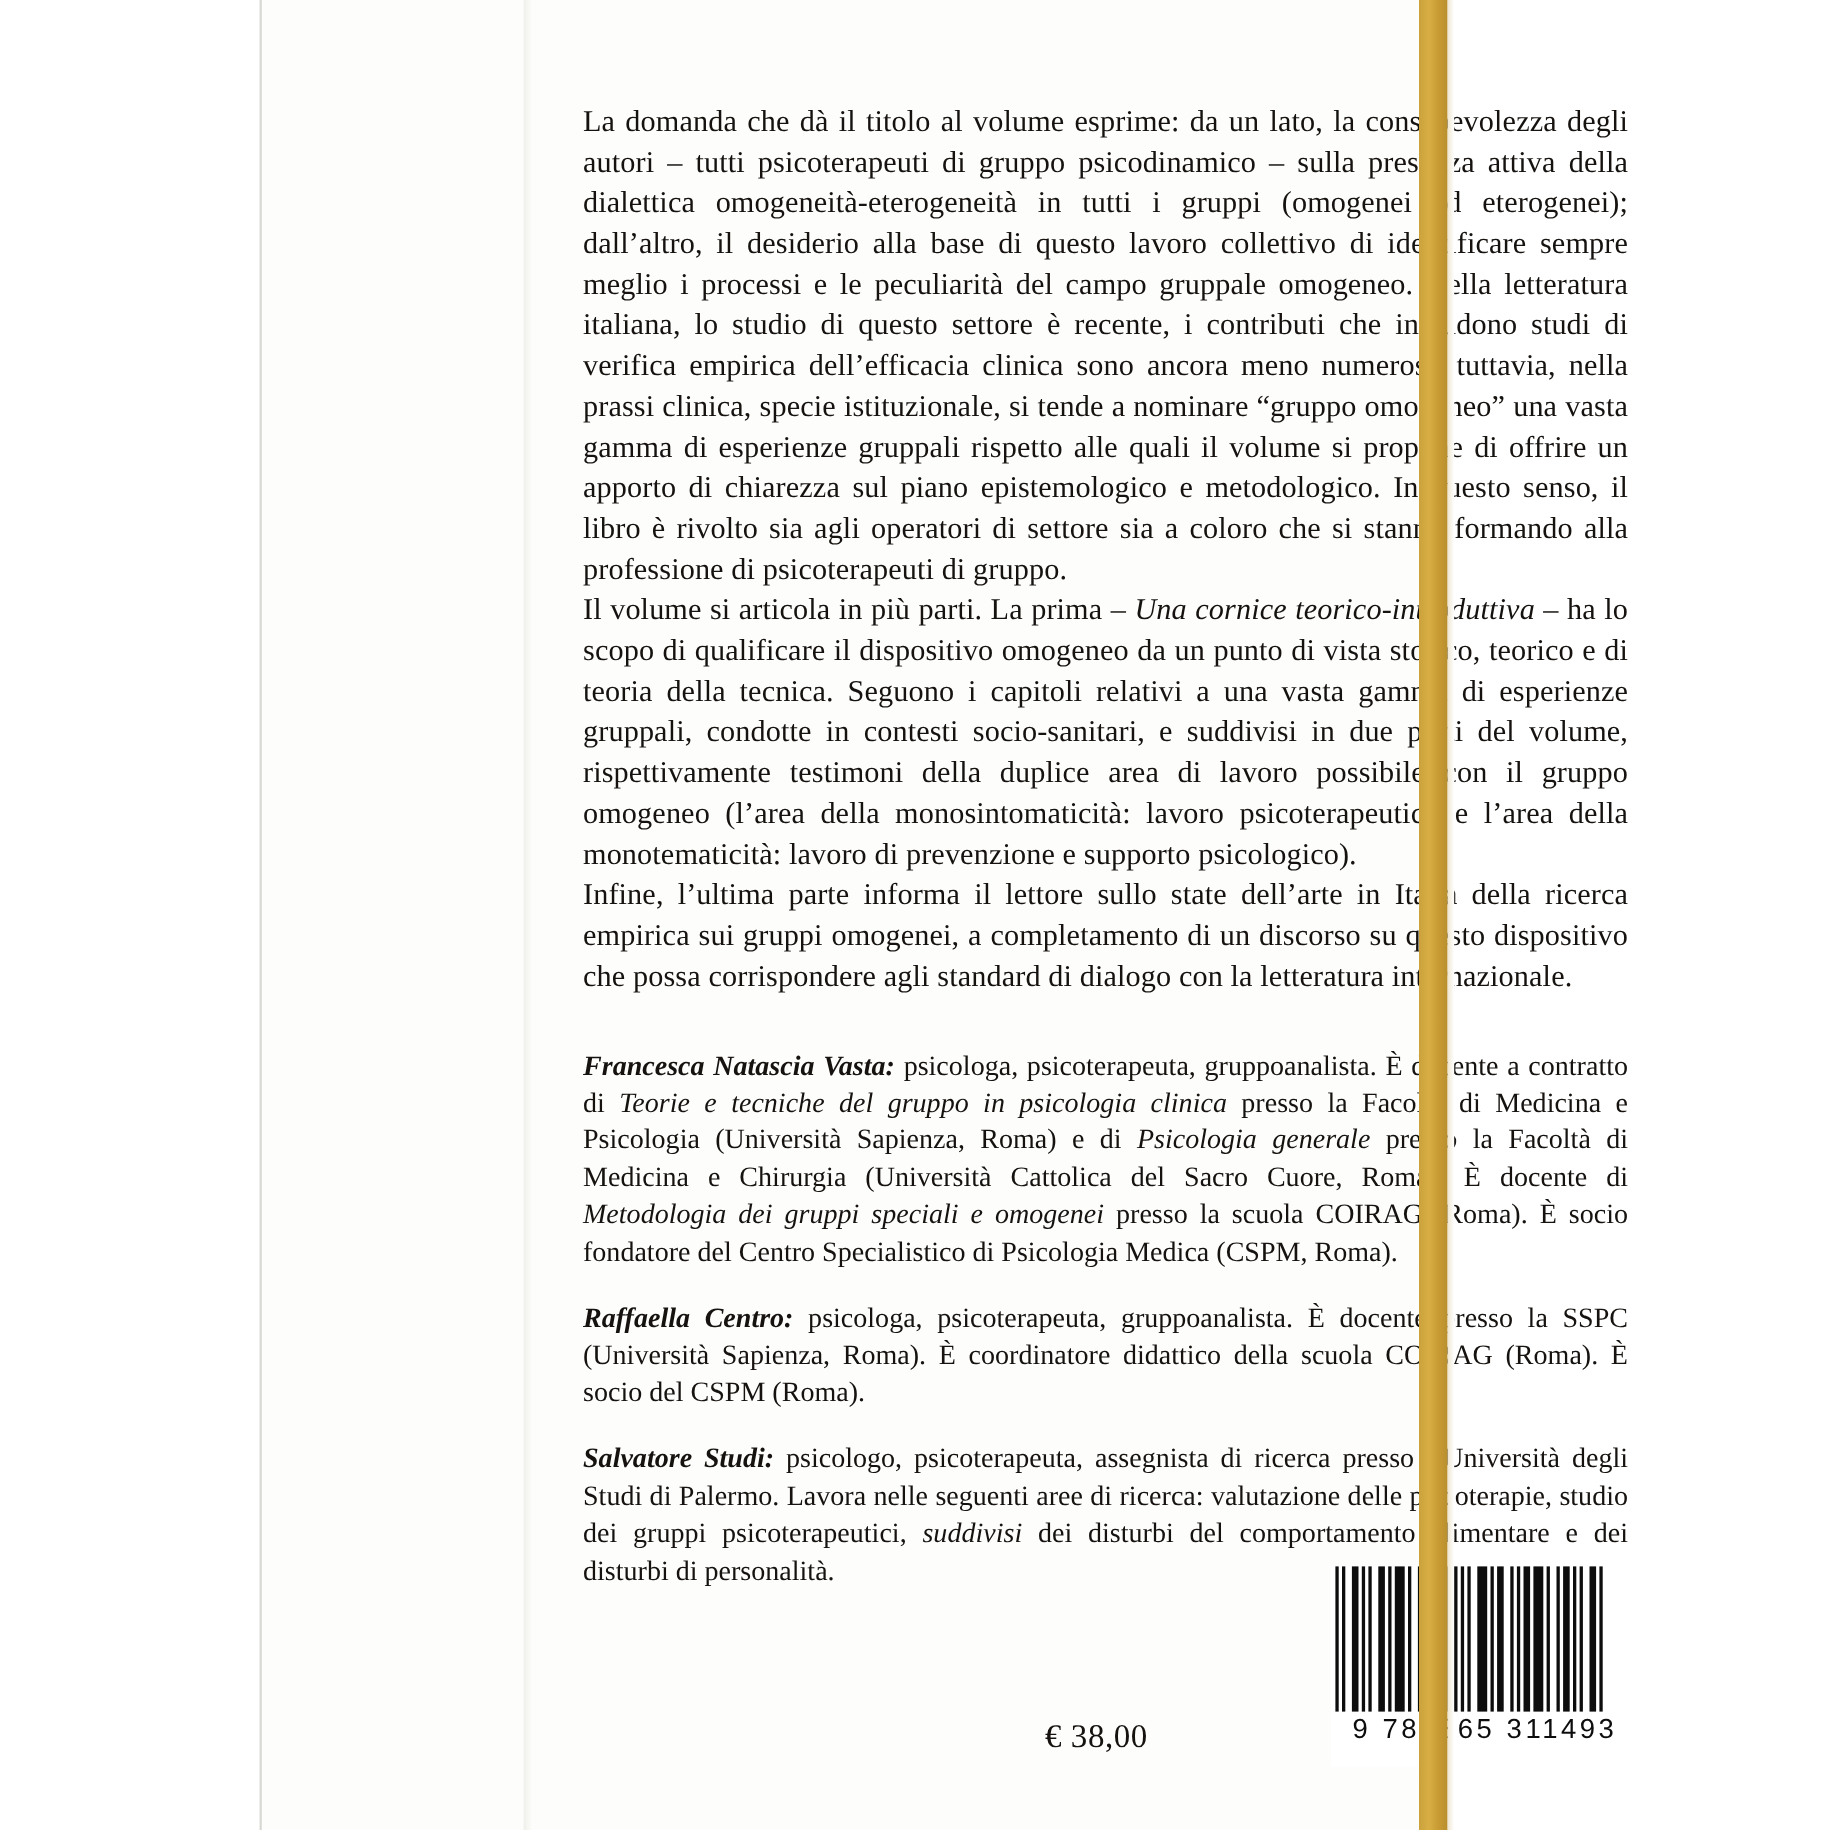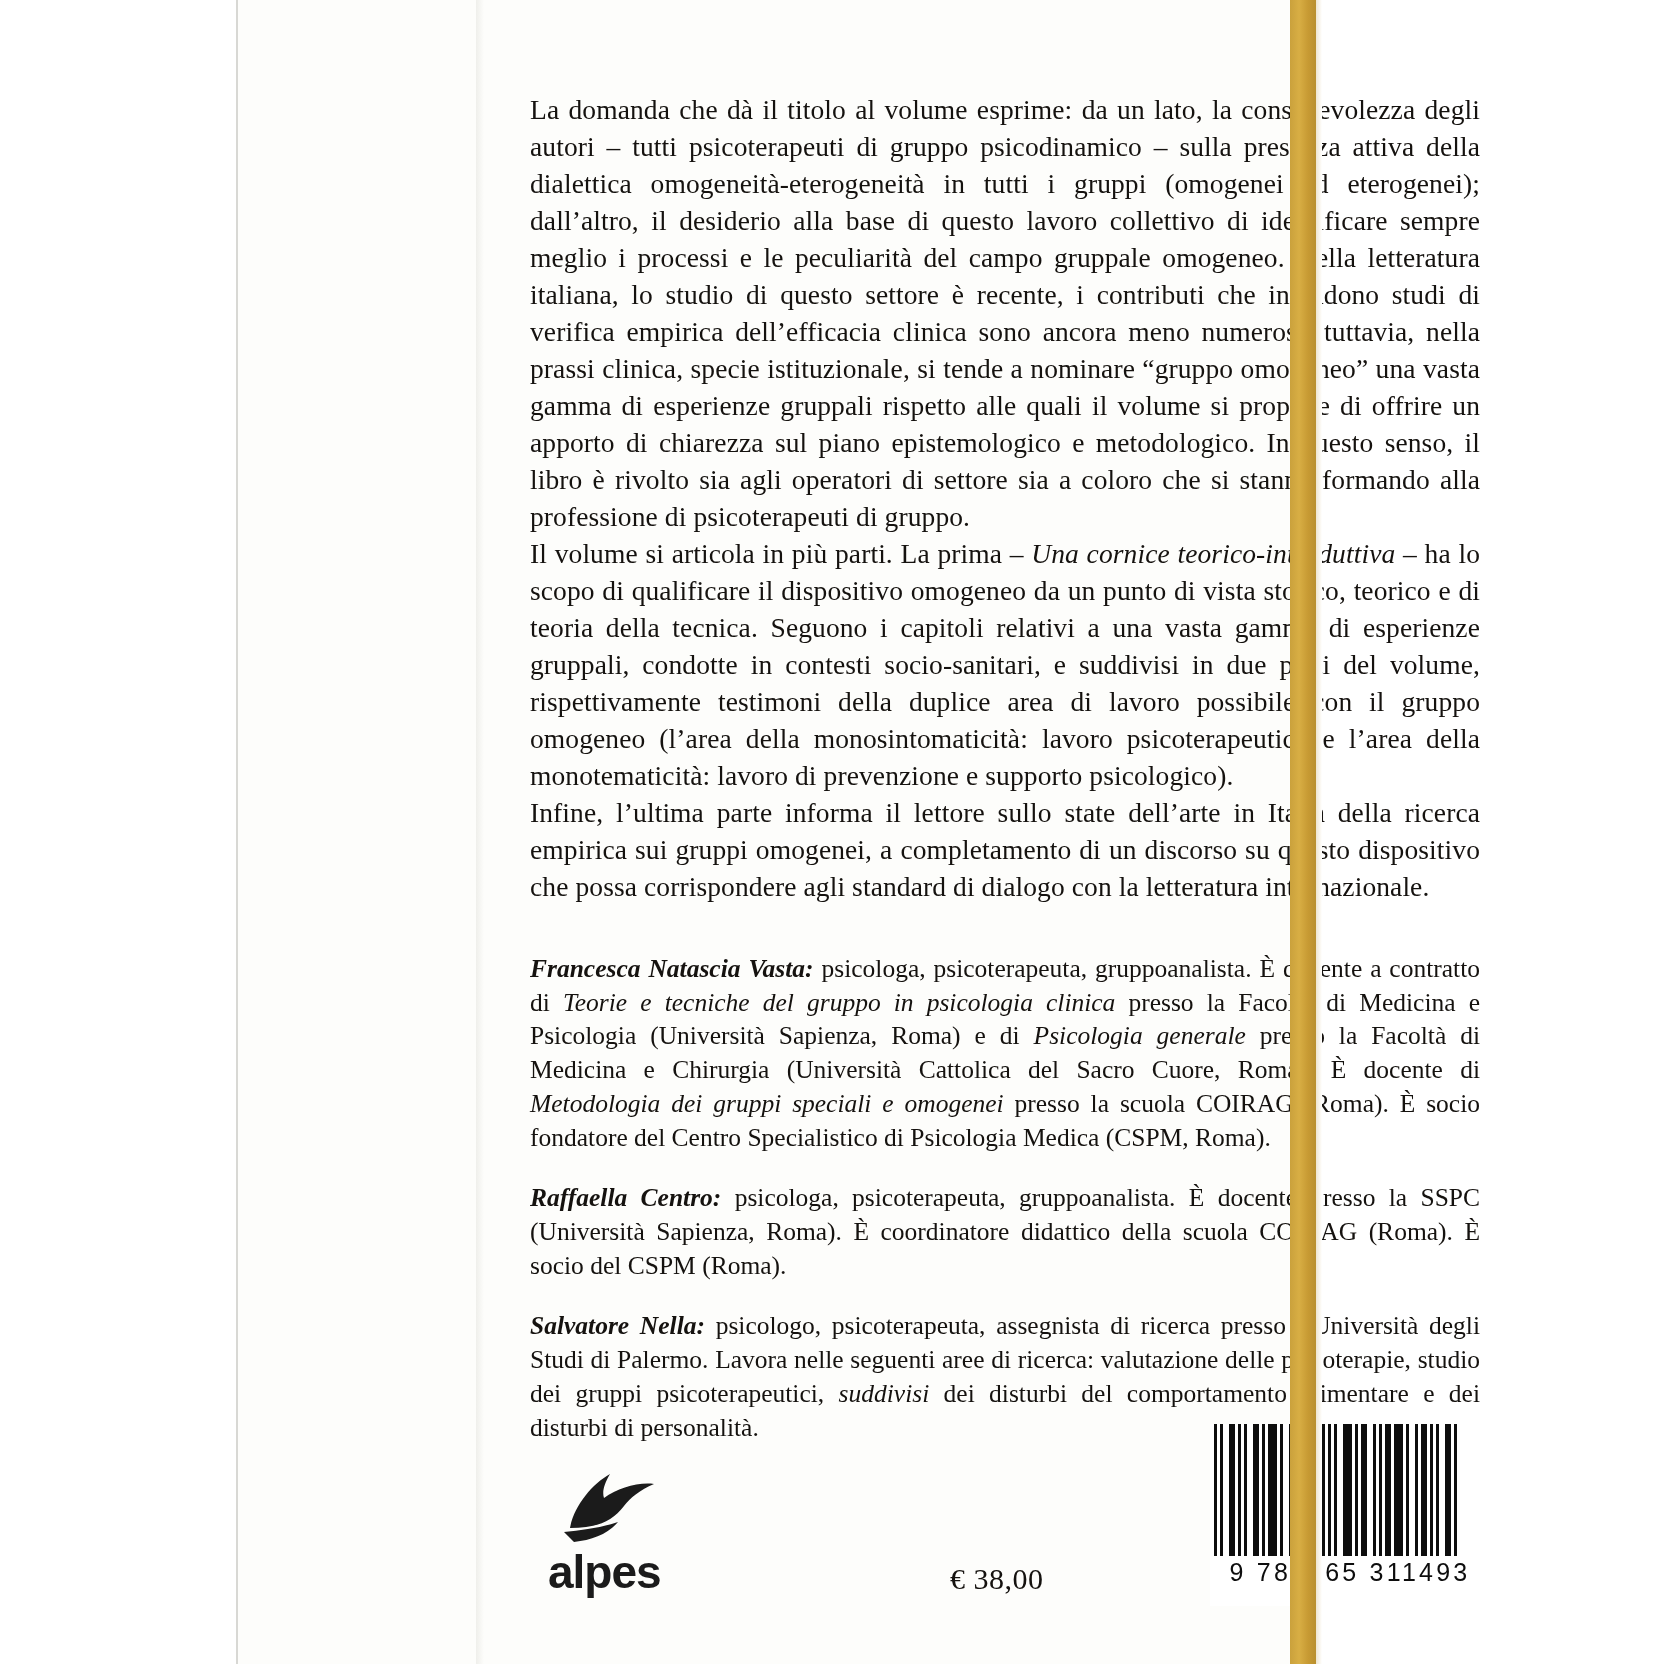--- a/index.html
+++ b/index.html
@@ -159,34 +159,27 @@
         <p>La domanda che dà il titolo al volume esprime: da un lato, la consapevolezza degli autori – tutti psicoterapeuti di gruppo psicodinamico – sulla presenza attiva della dialettica omogeneità-eterogeneità in tutti i gruppi (omogenei ed eterogenei); dall’altro, il desiderio alla base di questo lavoro collettivo di identificare sempre meglio i processi e le peculiarità del campo gruppale omogeneo. Nella letteratura italiana, lo studio di questo settore è recente, i contributi che includono studi di verifica empirica dell’efficacia clinica sono ancora meno numerosi; tuttavia, nella prassi clinica, specie istituzionale, si tende a nominare “gruppo omogeneo” una vasta gamma di esperienze gruppali rispetto alle quali il volume si propone di offrire un apporto di chiarezza sul piano epistemologico e metodologico. In questo senso, il libro è rivolto sia agli operatori di settore sia a coloro che si stanno formando alla professione di psicoterapeuti di gruppo.</p>
         <p><span>Il volume si articola in più parti. La prima – </span><span class="it">Una cornice teorico-introduttiva</span><span> – ha lo scopo di qualificare il dispositivo omogeneo da un punto di vista storico, teorico e di teoria della tecnica. Seguono i capitoli relativi a una vasta gamma di esperienze gruppali, condotte in contesti socio-sanitari, e suddivisi in due parti del volume, rispettivamente testimoni della duplice area di lavoro possibile con il gruppo omogeneo (l’area della monosintomaticità: lavoro psicoterapeutico e l’area della monotematicità: lavoro di prevenzione e supporto psicologico).</span></p>
         <p>Infine, l’ultima parte informa il lettore sullo state dell’arte in Italia della ricerca empirica sui gruppi omogenei, a completamento di un discorso su questo dispositivo che possa corrispondere agli standard di dialogo con la letteratura internazionale.</p>
       </div>
 
       <div class="bios">
         <p><span class="name">Francesca Natascia Vasta:</span><span> psicologa, psicoterapeuta, gruppoanalista. È docente a contratto di </span><span class="it">Teorie e tecniche del gruppo in psicologia clinica</span><span> presso la Facoltà di Medicina e Psicologia (Università Sapienza, Roma) e di </span><span class="it">Psicologia generale</span><span> presso la Facoltà di Medicina e Chirurgia (Università Cattolica del Sacro Cuore, Roma). È docente di </span><span class="it">Metodologia dei gruppi speciali e omogenei</span><span> presso la scuola COIRAG (Roma). È socio fondatore del Centro Specialistico di Psicologia Medica (CSPM, Roma).</span></p>
 
         <p><span class="name">Raffaella Centro:</span><span> psicologa, psicoterapeuta, gruppoanalista. È docente presso la SSPC (Università Sapienza, Roma). È coordinatore didattico della scuola COIRAG (Roma). È socio del CSPM (Roma).</span></p>
 
-        <p><span class="name">Salvatore Nella:</span><span> psicologo, psicoterapeuta, assegnista di ricerca presso l’Università degli Studi di Palermo. Lavora nelle seguenti aree di ricerca: valutazione delle psicoterapie, studio dei gruppi psicoterapeutici, </span><span class="it">suddivisi</span><span> dei disturbi del comportamento alimentare e dei disturbi di personalità.</span></p>
+        <p><span class="name">Salvatore Studi:</span><span> psicologo, psicoterapeuta, assegnista di ricerca presso l’Università degli Studi di Palermo. Lavora nelle seguenti aree di ricerca: valutazione delle psicoterapie, studio dei gruppi psicoterapeutici, </span><span class="it">suddivisi</span><span> dei disturbi del comportamento alimentare e dei disturbi di personalità.</span></p>
       </div>
 
     </div>
 
     <div class="bottom">
 
-      <div class="logo">
-        <svg width="190" height="140" viewBox="0 0 190 140" xmlns="http://www.w3.org/2000/svg">
-          <path d="M36 62 C40 40 58 18 76 8 C70 18 68 26 70 32 C84 22 104 16 120 18 C106 24 96 32 90 40 C78 56 62 62 36 62 Z" fill="#1b1b1b"></path>
-          <path d="M30 66 C48 64 66 62 84 56 C74 68 58 74 40 76 Z" fill="#1b1b1b"></path>
-          <text x="14" y="122" font-family="Liberation Sans, sans-serif" font-size="46" font-weight="bold" fill="#1b1b1b" letter-spacing="-1">alpes</text>
-        </svg>
-      </div>
 
       <div class="price">€ 38,00</div>
 
       <div class="barcode">
         <div class="bars">
           <i style="width:3px"></i>
             <i class="sp" style="width:3px"></i>
             <i style="width:3px"></i>
           <i class="sp" style="width:6px"></i>
           <i style="width:6px"></i>

